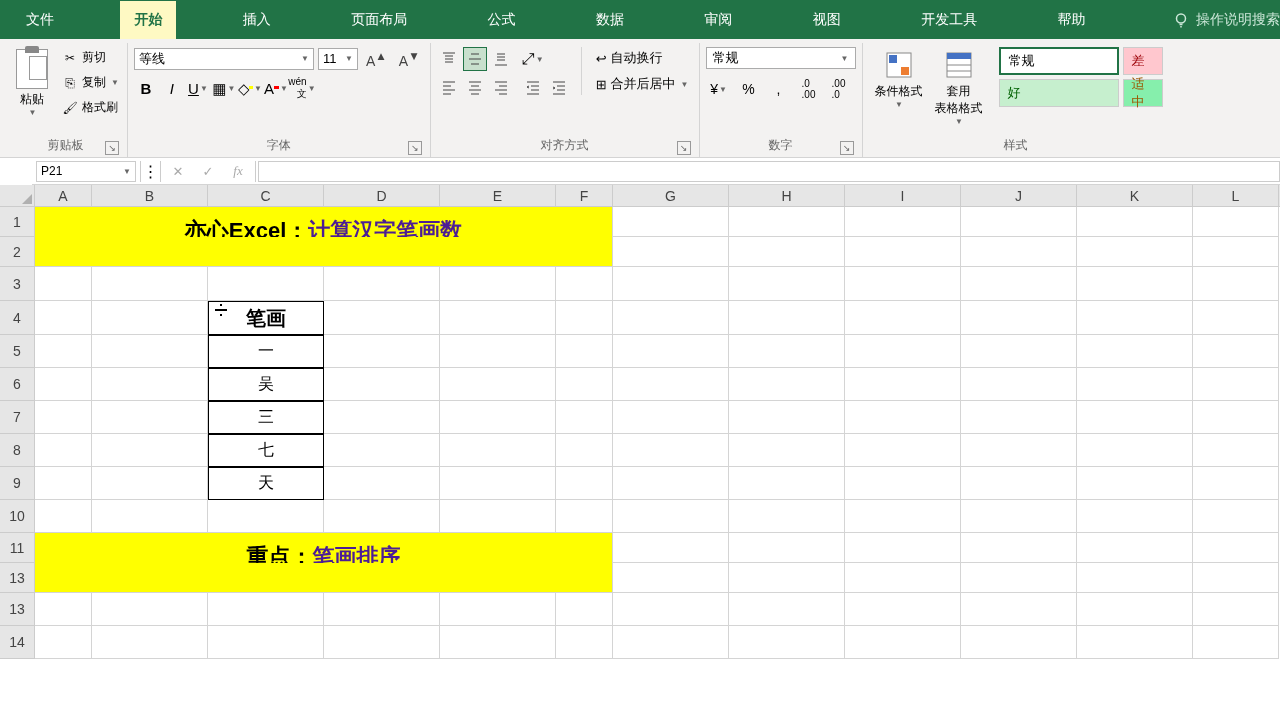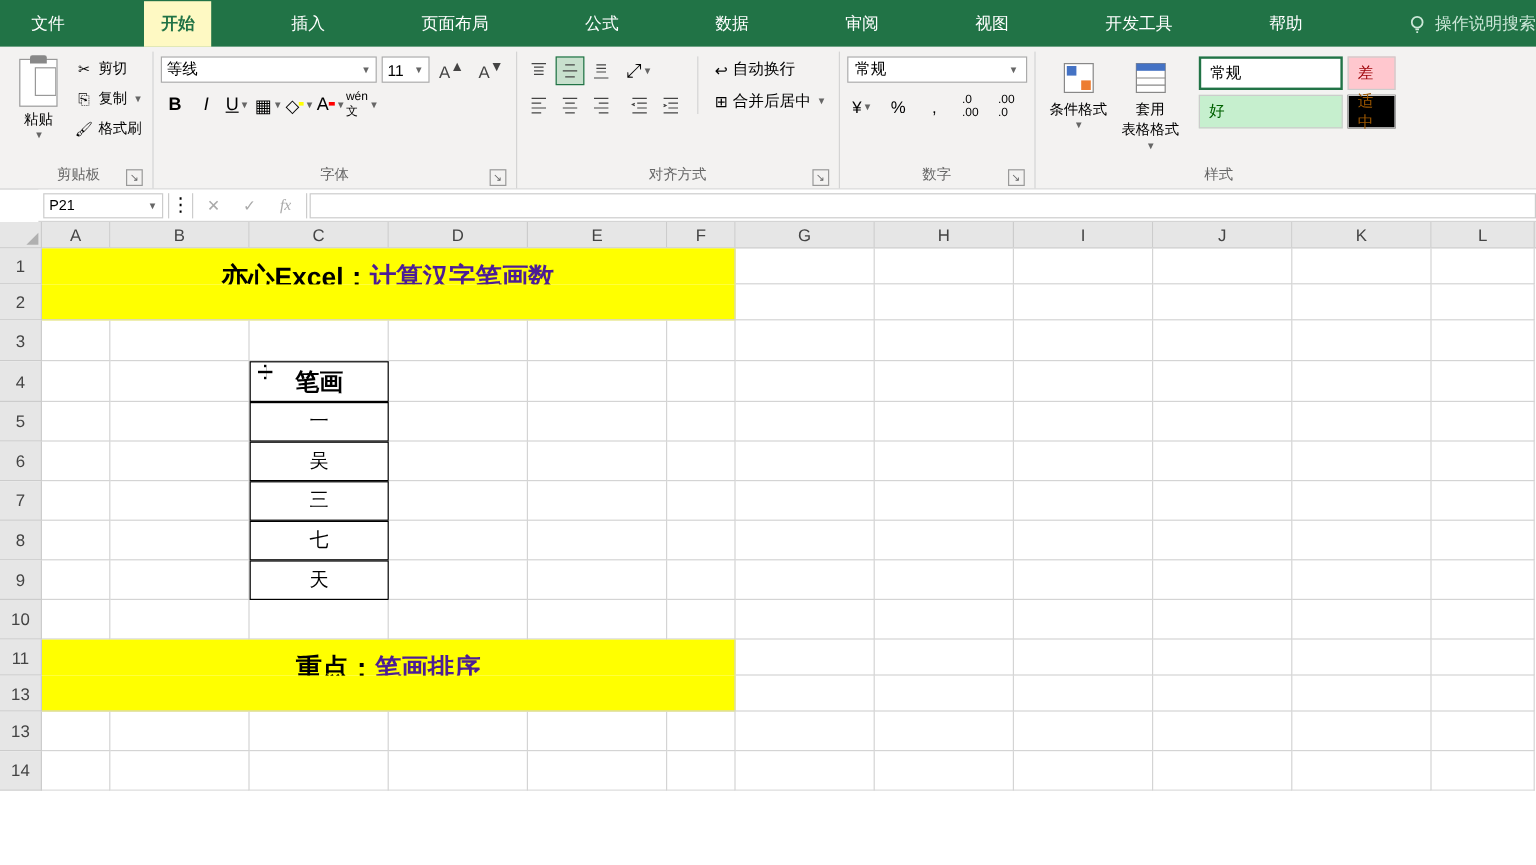--- a/index.html
+++ b/index.html
@@ -53,21 +53,21 @@
 
 
 .style-big { display: flex; flex-direction: column; align-items: center; padding: 2px 6px; font-size: 12px; text-align: center; }
 .style-big svg { margin-bottom: 2px; }
 .style-cells { display: flex; flex-direction: column; gap: 4px; margin-left: 10px; }
 .style-cell-row { display: flex; gap: 4px; }
 .style-cell { width: 120px; height: 28px; border: 1px solid #ccc; display: flex; align-items: center; padding: 0 8px; font-size: 13px; }
 .sc-normal { background: #fff; }
 .sc-bad { background: #ffc7ce; color: #9c0006; }
 .sc-good { background: #c6efce; color: #006100; }
-.sc-neutral { background: #000000; color: #9c5700; }
+.sc-neutral { background: #86efac; color: #9c5700; }
 
 
 .formula-bar { height: 27px; border-bottom: 1px solid #d4d4d4; display: flex; align-items: center; background: #fff; margin-left: 32px; }
 .name-box { width: 100px; height: 21px; border: 1px solid #ccc; margin: 0 4px; font-size: 12px; padding: 0 4px; display: flex; align-items: center; justify-content: space-between; }
 .fb-btns { display: flex; border-left: 1px solid #ccc; border-right: 1px solid #ccc; padding: 0 2px; margin-right: 2px; }
 .fb-btn { width: 30px; height: 21px; display: flex; align-items: center; justify-content: center; color: #aaa; font-size: 13px; }
 .fx { font-style: italic; font-family: serif; }
 .formula-input { flex: 1; height: 21px; border: 1px solid #ccc; padding: 0 4px; font-size: 13px; }
 
 
@@ -149,21 +149,21 @@
         </div>
       </div>
     </div>
     <div class="r-label">
         <span>剪贴板</span>
         <span class="r-launcher">↘</span>
       </div>
   </div>
 
   <div class="r-group">
-    <div class="r-content" style="flex-direction:column;">
+    <div class="r-content" style="flex-direction:column;text-align:right;">
       <div class="font-row">
         <div class="font-name">
             <span>等线</span>
             <span class="dd">▼</span>
           </div>
         <div class="font-size">
             <span>11</span>
             <span class="dd">▼</span>
           </div>
         <span class="incdec">A<sup>▲</sup></span>

